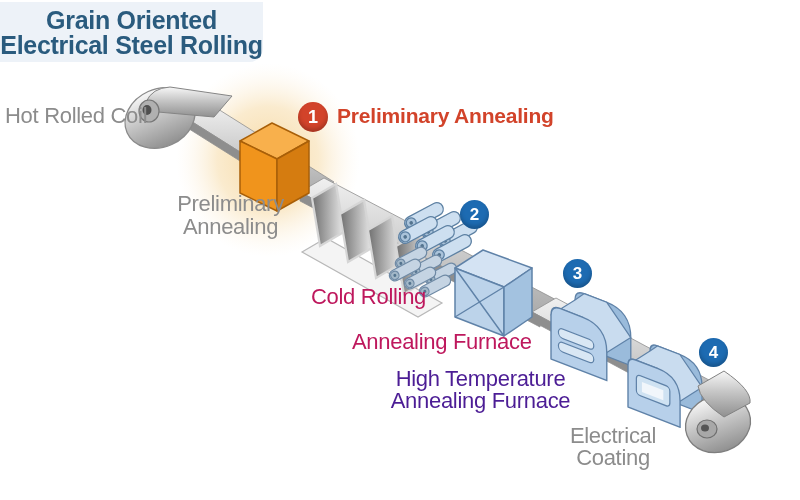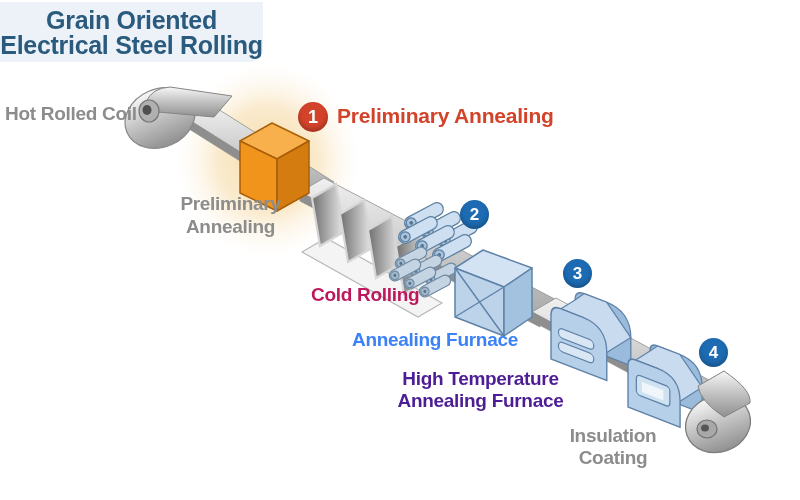--- a/index.html
+++ b/index.html
@@ -4,21 +4,21 @@
 <style>
   html,body{margin:0;padding:0;}
   body{font-family:"Liberation Sans", sans-serif;}
   .stage{position:relative;width:800px;height:500px;background:#ffffff;overflow:hidden;}
   .stage svg{position:absolute;left:0;top:0;z-index:1;}
   .title-box{
     position:absolute;left:0;top:2px;width:263px;height:60px;z-index:3;
     border-radius:0 0 14px 0;text-align:center;padding-top:6px;box-sizing:border-box;
   }
   .title-line{display:block;font-size:25px;font-weight:bold;line-height:25px;letter-spacing:-0.3px;}
-  .label{position:absolute;z-index:3;font-weight:bold;font-size:19px;letter-spacing:-0.3px;}
+  .label{position:absolute;z-index:3;font-weight:normal;font-size:22px;letter-spacing:-0.3px;}
   .label.center{text-align:center;}
   .nowrap{white-space:nowrap;}
   .headline{position:absolute;left:337px;top:104px;z-index:3;font-size:21px;font-weight:bold;
     white-space:nowrap;letter-spacing:-0.2px;}
   .badge{position:absolute;z-index:4;border-radius:50%;color:#fff;font-weight:bold;
     display:flex;align-items:center;justify-content:center;
     box-shadow:inset 0 -3px 4px rgba(0,0,0,0.22);}
   .badge-1{left:298px;top:102px;width:30px;height:30px;font-size:18px;}
   .badge-sm{width:29px;height:29px;font-size:17px;}
   .badge-2{left:460px;top:200px;}
@@ -198,17 +198,17 @@
   <div class="badge badge-1" style="background-color: rgb(210, 67, 42);">1</div>
   <div class="headline" style="color: rgb(210, 67, 42);">Preliminary Annealing</div>
 
   <div class="badge badge-sm badge-2" style="background-color: rgb(29, 107, 178);">2</div>
   <div class="badge badge-sm badge-3" style="background-color: rgb(29, 107, 178);">3</div>
   <div class="badge badge-sm badge-4" style="background-color: rgb(29, 107, 178);">4</div>
 
   <div class="label nowrap" style="left: 5px; top: 103px; color: rgb(140, 140, 140);">Hot Rolled Coil</div>
   <div class="label center" style="left: 168px; top: 192px; width: 125px; line-height: 23px; color: rgb(140, 140, 140);">Preliminary Annealing</div>
   <div class="label nowrap" style="left: 311px; top: 284px; color: #be185d;">Cold Rolling</div>
-  <div class="label nowrap" style="left: 352px; top: 329px; color: #3b82f6; text-align: center;">Annealing Furnace</div>
+  <div class="label nowrap" style="left: 352px; top: 329px; color: #be185d; text-align: center;">Annealing Furnace</div>
   <div class="label center" style="left: 388px; top: 368px; width: 185px; line-height: 22px; color: #4c1d95;">High Temperature Annealing Furnace</div>
-  <div class="label center" style="left: 558px; top: 425px; width: 110px; line-height: 22px; color: rgb(140, 140, 140);">Insulation Coating</div>
+  <div class="label center" style="left: 558px; top: 425px; width: 110px; line-height: 22px; color: rgb(140, 140, 140);">Electrical Coating</div>
 
 </div>
 
 </body></html>

